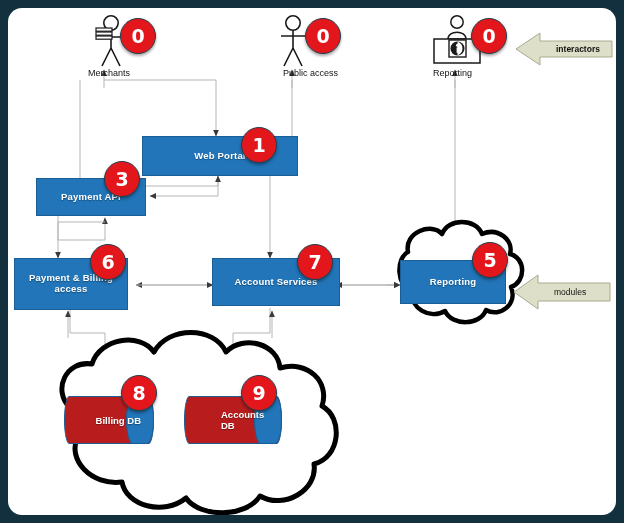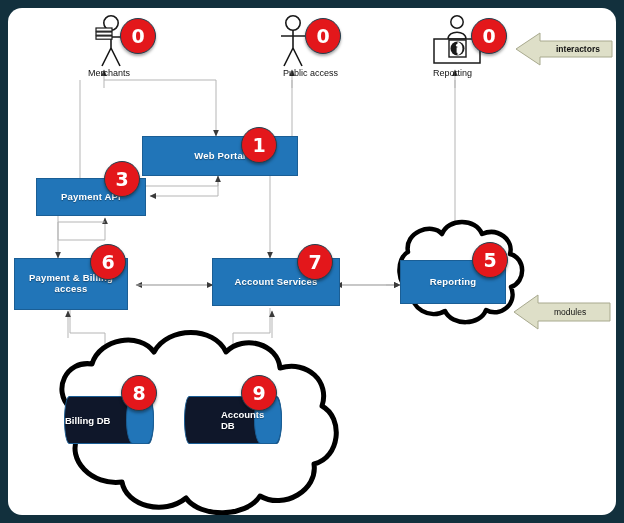--- a/index.html
+++ b/index.html
@@ -23,24 +23,24 @@
     position:absolute;background:#2175b8;border:1px solid #1a5e95;
     color:#ffffff;font-size:9.5px;font-weight:bold;
     display:flex;align-items:center;justify-content:center;text-align:center;
     line-height:1.15;box-sizing:border-box;
     text-shadow:0 1px 1px rgba(0,0,0,.35);
     letter-spacing:.2px;
   }
 
   
   .db{
-    position:absolute;background:#0f172a;border:1px solid #1a5e95;
+    position:absolute;background:#b91c1c;border:1px solid #1a5e95;
     border-radius:10px/46px;
     color:#fff;font-size:9.5px;font-weight:bold;
-    display:flex;align-items:center;justify-content:flex-start;
+    display:flex;align-items:center;justify-content:flex-end;
     box-sizing:border-box;text-shadow:0 1px 1px rgba(0,0,0,.35);
   }
   .db .cap{
     position:absolute;right:-1px;top:-1px;bottom:-1px;width:26px;
     border:1px solid #1a5e95;border-radius:13px/46px;
     background:#2175b8;
   }
   .db span.lbl{position:relative;z-index:2;margin-right:12px;}
 
   
@@ -218,21 +218,21 @@
     <div class="badge" style="left:233px;top:367px;">9</div>
 
     <div class="callout" style="left:506px;top:21px;width:100px;height:40px;font-weight:bold;">
       <svg style="position:absolute;left:0;top:0;width:100px;height:40px;" viewBox="0 0 100 40">
         <path d="M 2,20 L 26,4 L 26,12 L 98,12 L 98,28 L 26,28 L 26,36 Z" fill="#dedfc8" stroke="#a8a98e" stroke-width="1"></path>
       </svg>
       <span class="ctext">interactors</span>
     </div>
 
 
-    <div class="callout" style="left:504px;top:284px;width:100px;height:40px;">
+    <div class="callout" style="left:504px;top:264px;width:100px;height:40px;">
       <svg style="position:absolute;left:0;top:0;width:100px;height:40px;" viewBox="0 0 100 40">
         <path d="M 2,20 L 26,3 L 26,11 L 98,11 L 98,29 L 26,29 L 26,37 Z" fill="#dedfc8" stroke="#a8a98e" stroke-width="1"></path>
       </svg>
       <span class="ctext">modules</span>
     </div>
 
   </div>
 </div>
 
 </body></html>

